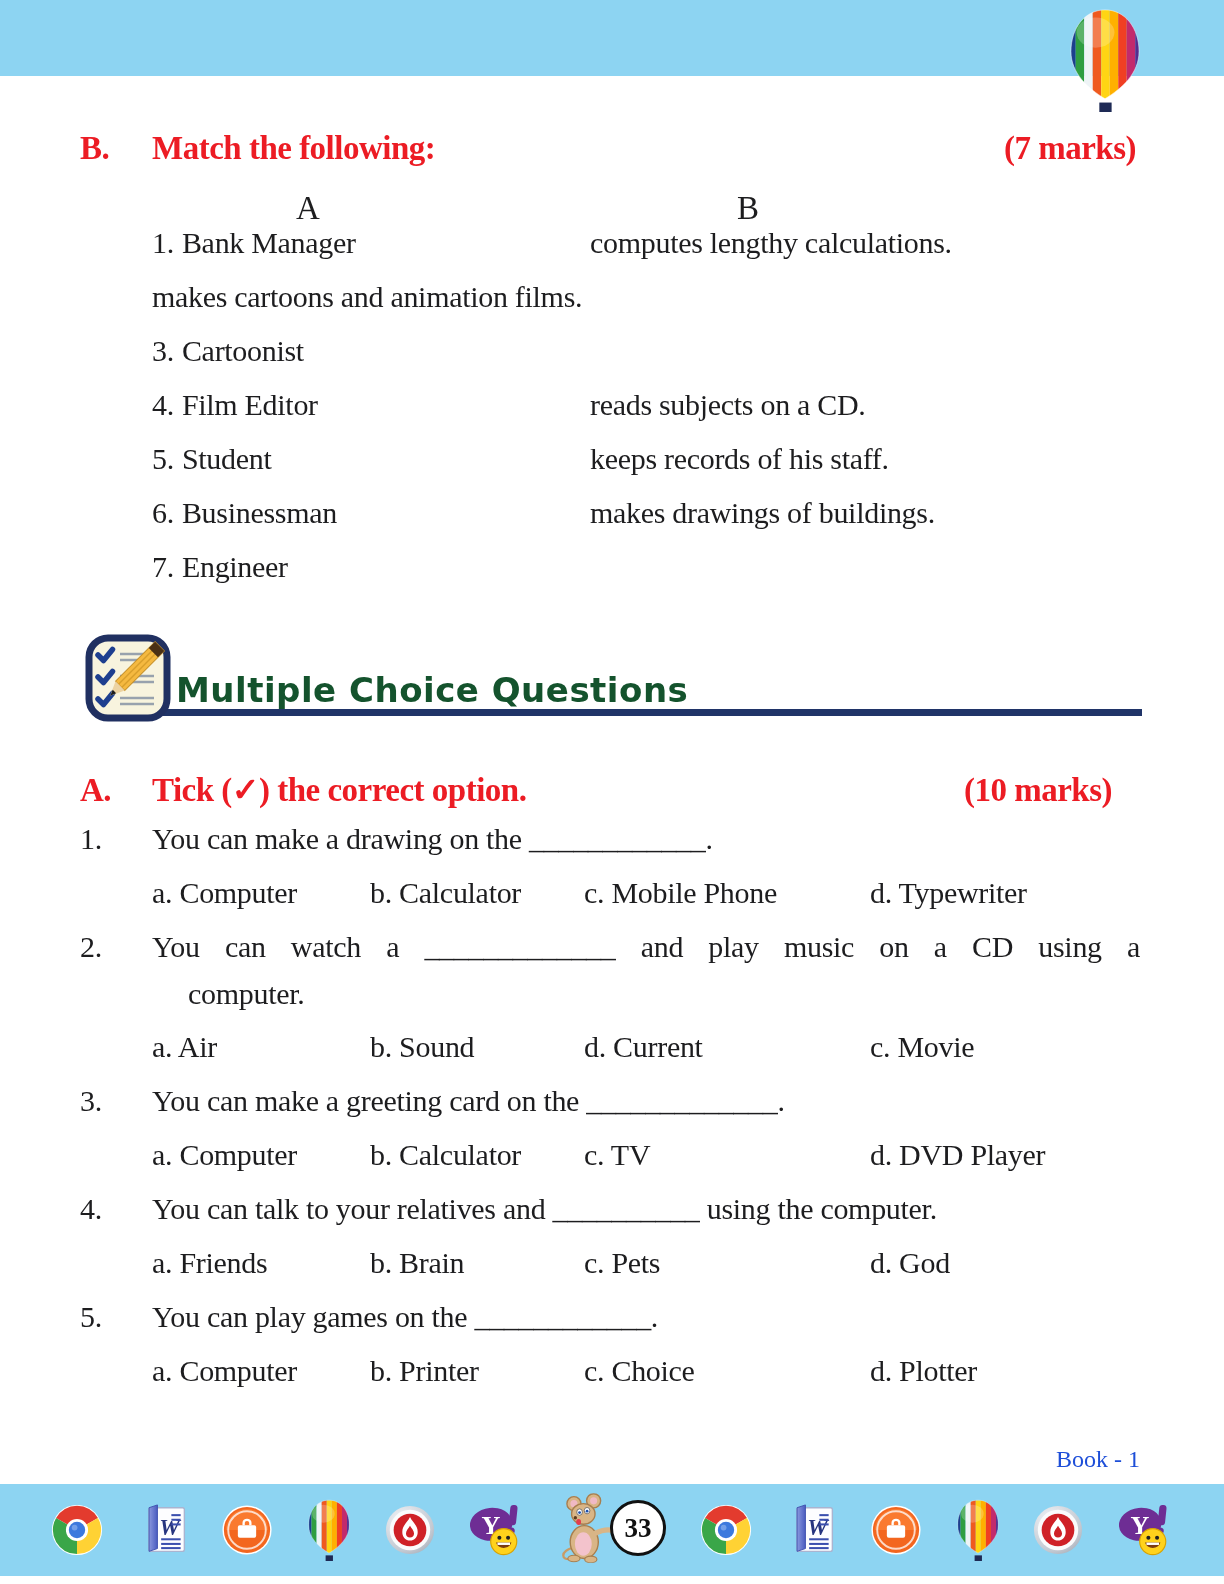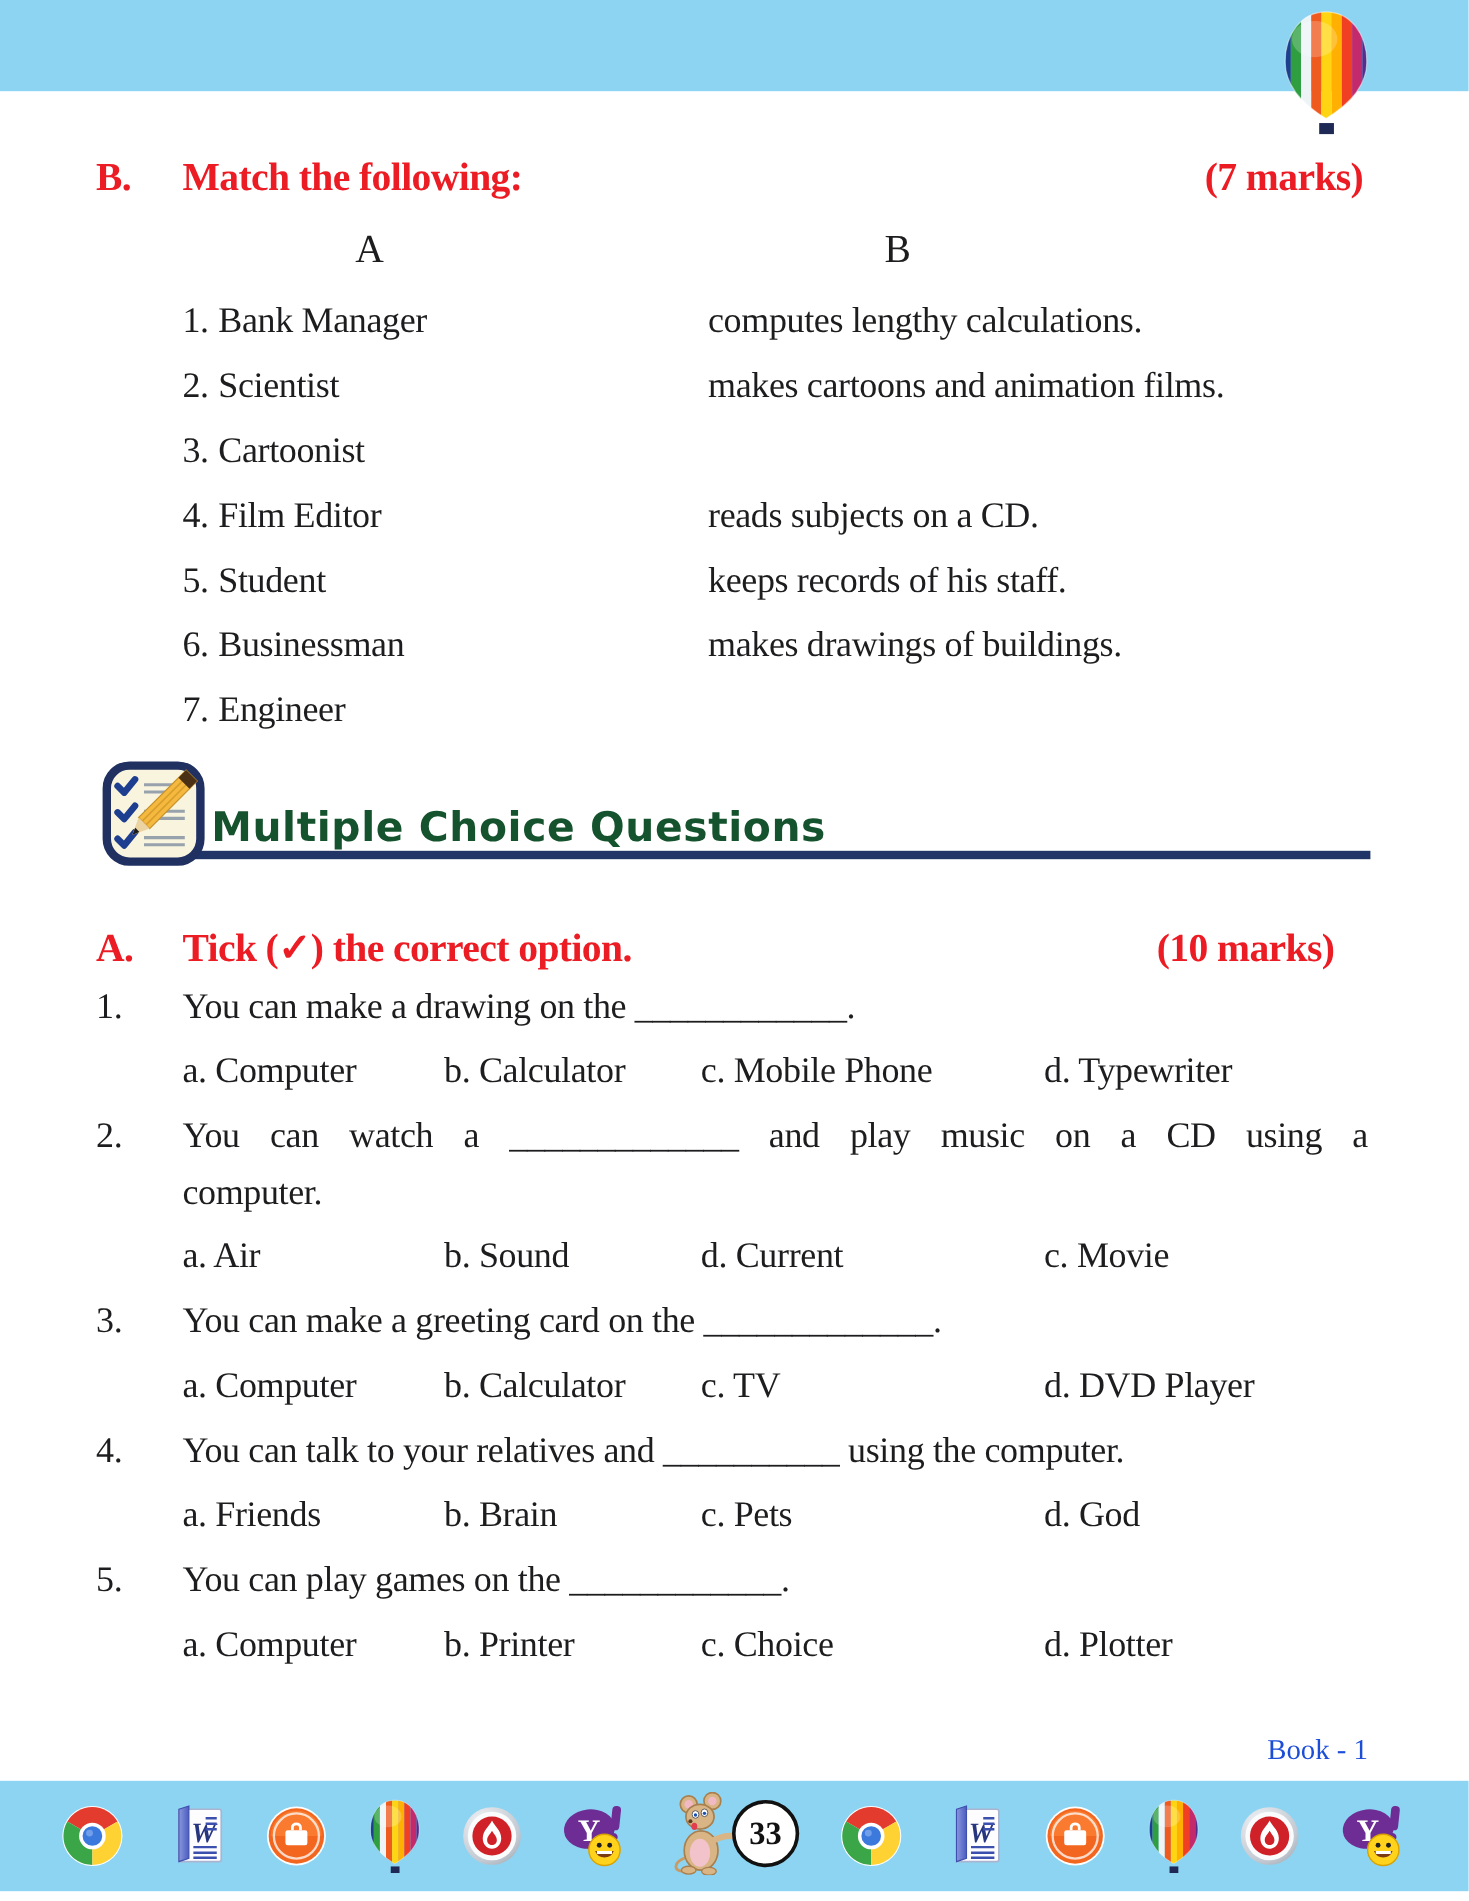--- a/index.html
+++ b/index.html
@@ -18,37 +18,37 @@
   .sec-b{top:130px;left:80px;right:88px;}
   .sec-a{top:770px;left:80px;right:112px;}
   .h-label{width:72px;flex:0 0 auto;}
   .h-title{flex:1;}
   .h-marks{flex:0 0 auto;}
 
   
   .col-head{position:absolute;top:190px;width:60px;text-align:center;font-size:33px;color:#1d1d1f;}
   .col-a{left:278px;}
   .col-b{left:718px;}
-  .match-list{position:absolute;top:241px;left:152px;right:88px;font-size:30px;letter-spacing:-0.3px;}
+  .match-list{position:absolute;top:216px;left:152px;right:88px;font-size:30px;letter-spacing:-0.3px;}
   .match-row{display:flex;height:54px;line-height:54px;white-space:nowrap;}
   .m-left{width:438px;flex:0 0 auto;}
   .m-num{margin-right:8px;}
   .m-b{flex:1;}
 
   
   .mcq-line{position:absolute;left:140px;top:709px;width:1002px;height:7px;background:#203468;}
   .mcq-icon{position:absolute;left:84px;top:634px;width:88px;height:88px;}
   .mcq-title{position:absolute;left:176px;top:668px;height:44px;line-height:44px;
              font-family:"DejaVu Sans",sans-serif;font-weight:bold;font-size:34px;
              color:#14532d;letter-spacing:0.5px;}
 
   
   .questions{position:absolute;top:812px;left:80px;right:84px;font-size:30px;letter-spacing:-0.3px;}
   .q-line{display:flex;height:54px;line-height:54px;}
-  .q-line.short{height:46px;line-height:40px;}
+  .q-line.short{height:46px;line-height:40px;gap:36px;}
   .q-num{width:72px;flex:0 0 auto;}
   .q-text{flex:1;white-space:nowrap;}
   .q-text.justify{white-space:normal;text-align:justify;text-align-last:justify;}
   .opts{display:grid;grid-template-columns:218px 214px 286px 1fr;
         padding-left:72px;height:54px;line-height:54px;white-space:nowrap;}
 
   
   .book-label{position:absolute;top:1446px;right:84px;font-size:24px;color:#1d4ed8;}
   .icon-bar{position:absolute;left:0;top:1484px;width:1224px;height:92px;
             display:flex;align-items:center;justify-content:space-between;
@@ -213,21 +213,20 @@
 
   <div class="col-head col-a">A</div>
   <div class="col-head col-b">B</div>
 
   <div class="match-list">
     <div class="match-row">
       <span class="m-left"><span class="m-num">1.</span><span>Bank Manager</span></span>
       <span class="m-b">computes lengthy calculations.</span>
     </div>
     <div class="match-row">
-      <span class="m-left"><span class="m-num">2.</span><span>Scientist</span></span>
       <span class="m-b">makes cartoons and animation films.</span>
     </div>
     <div class="match-row">
       <span class="m-left"><span class="m-num">3.</span><span>Cartoonist</span></span>
     </div>
     <div class="match-row">
       <span class="m-left"><span class="m-num">4.</span><span>Film Editor</span></span>
       <span class="m-b">reads subjects on a CD.</span>
     </div>
     <div class="match-row">

